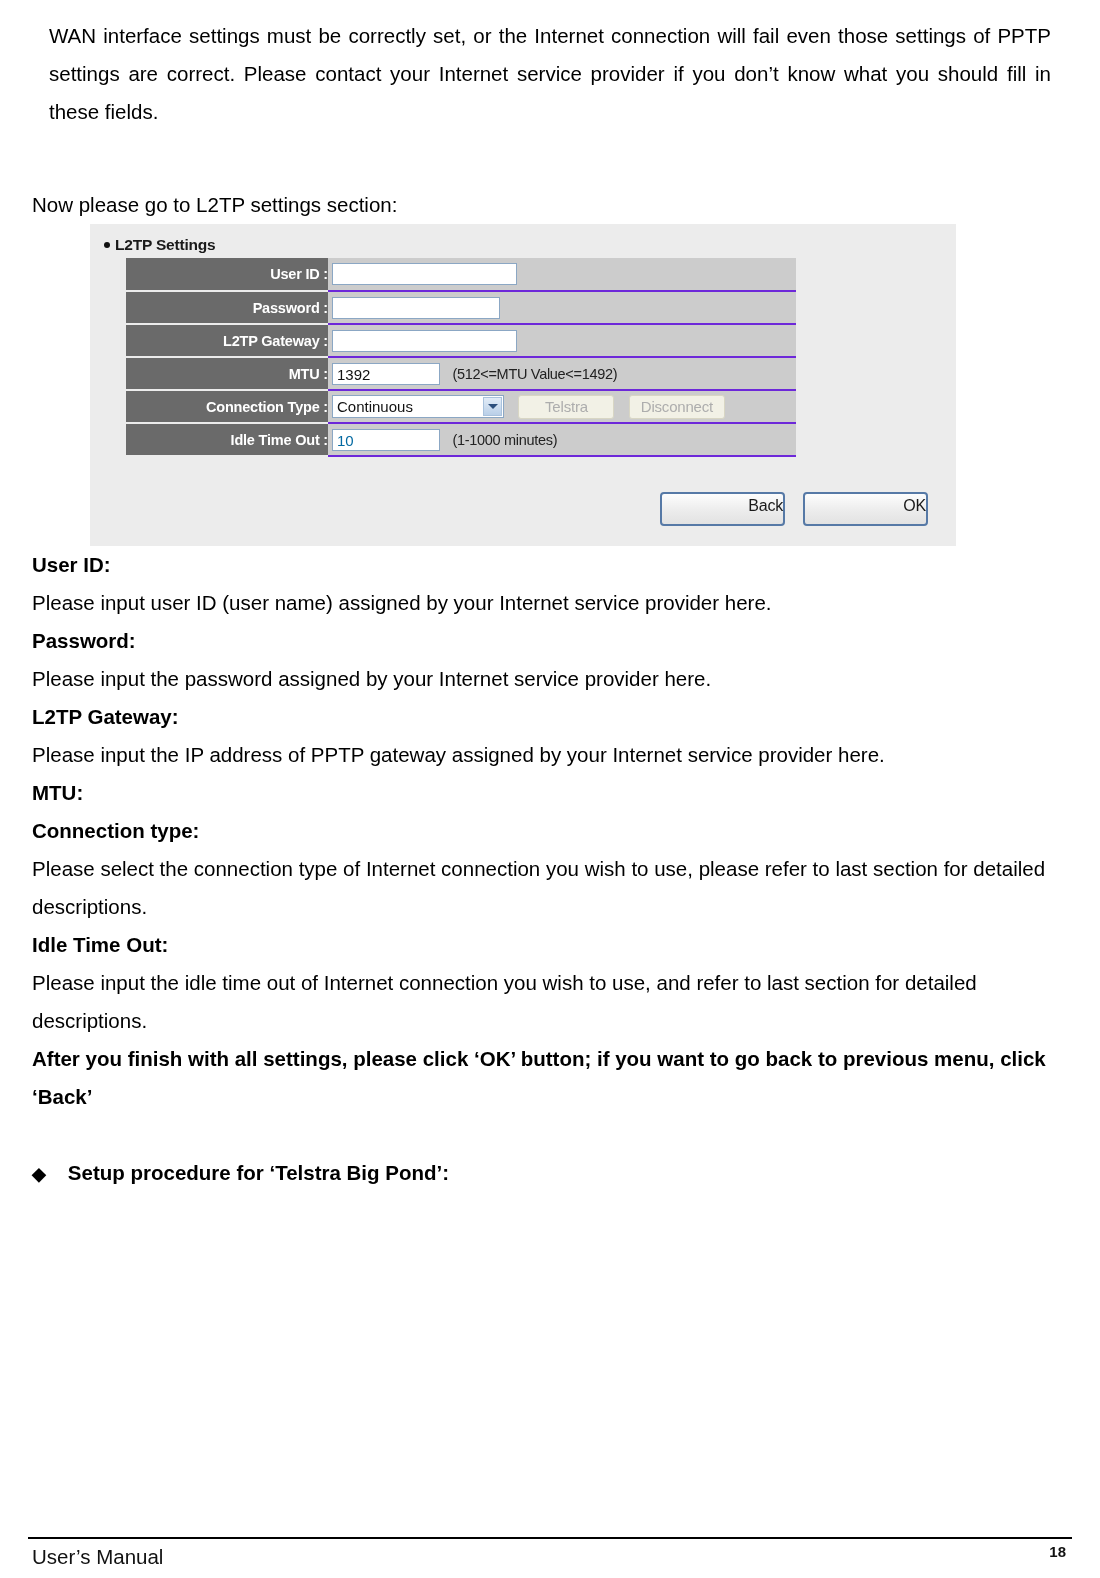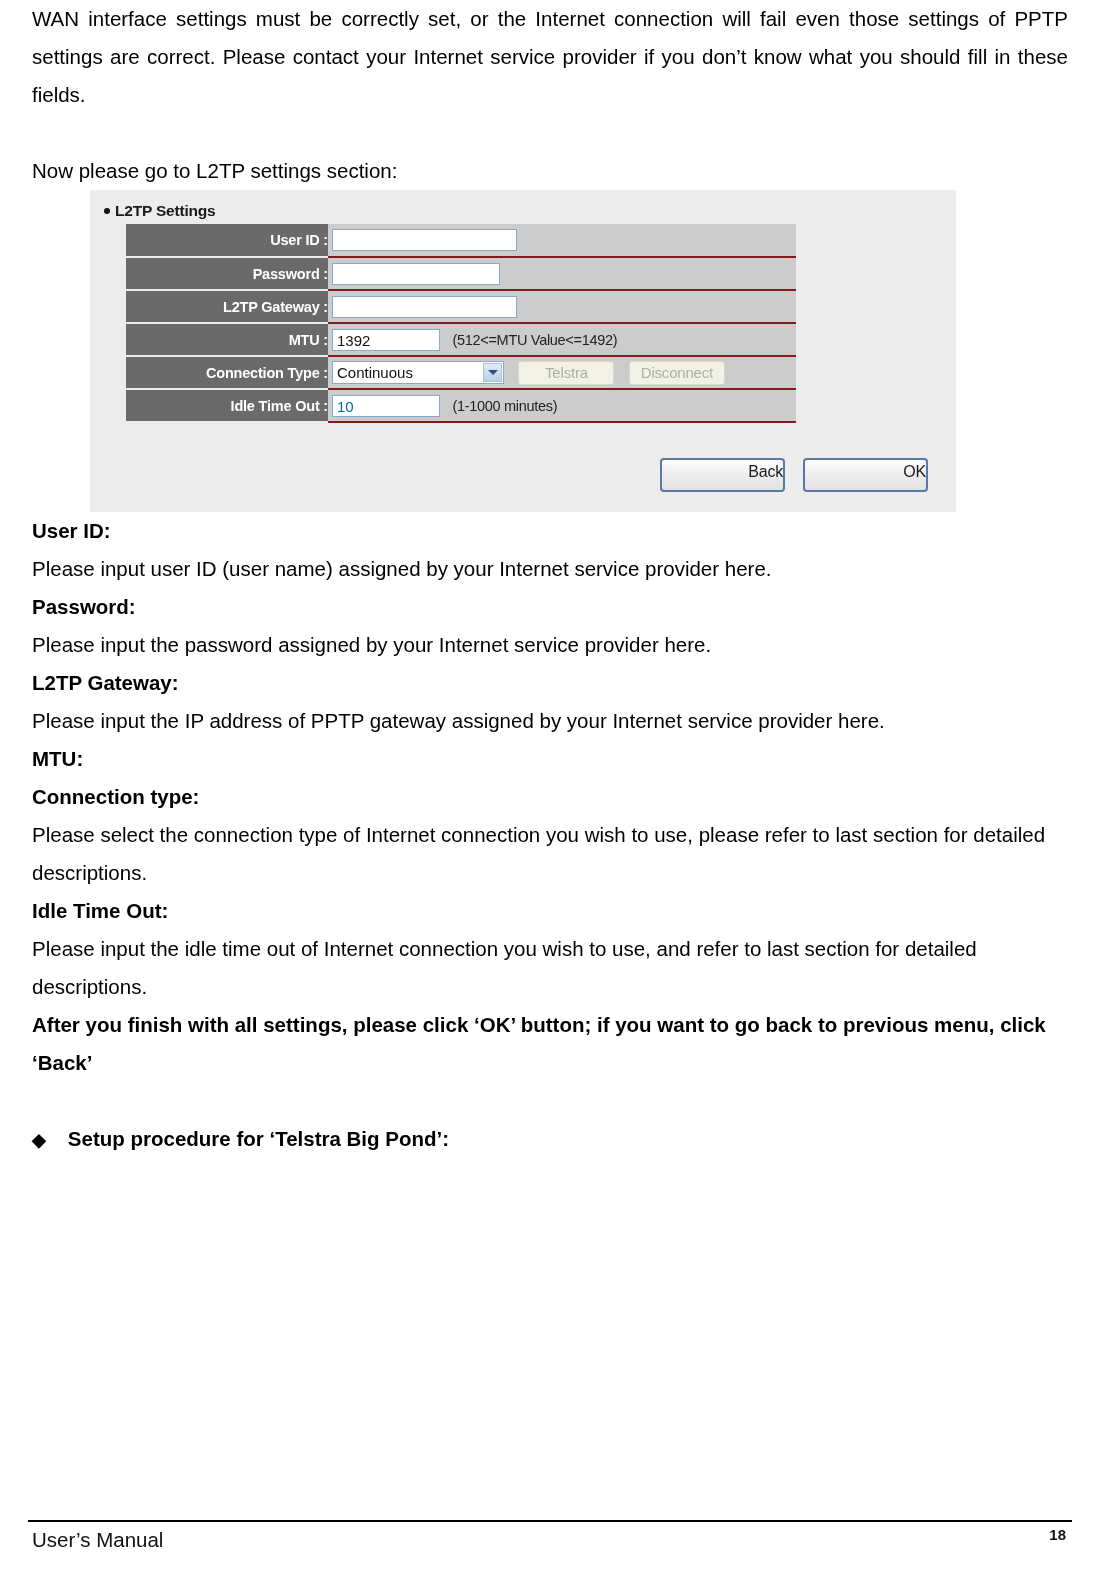--- a/index.html
+++ b/index.html
@@ -23,21 +23,21 @@
     box-sizing: border-box;
     padding: 0 32px;
   }
 
   
   .para {
     font-size: 20.5px;
     line-height: 38px;
     text-align: justify;
     text-justify: inter-word;
-    margin: 0;
+    margin: 17px;
   }
   .para-left {
     font-size: 20.5px;
     line-height: 38px;
     text-align: left;
     margin: 0;
   }
   .bold-head {
     font-size: 20.5px;
     line-height: 38px;
@@ -91,21 +91,21 @@
     color: #ffffff;
     font-size: 14.5px;
     font-weight: bold;
     text-align: right;
     letter-spacing: -0.2px;
     border-bottom: 2px solid #ececec;
   }
   td.fld {
     background: #cccccc;
     padding-left: 4px;
-    border-bottom: 2px solid #7f1d1d;
+    border-bottom: 2px solid #6d28d9;
     white-space: nowrap;
   }
 
   .tbox {
     display: inline-block;
     background: #ffffff;
     border: 1px solid #8ba7c4;
     height: 22px;
     line-height: 22px;
     font-size: 15px;

